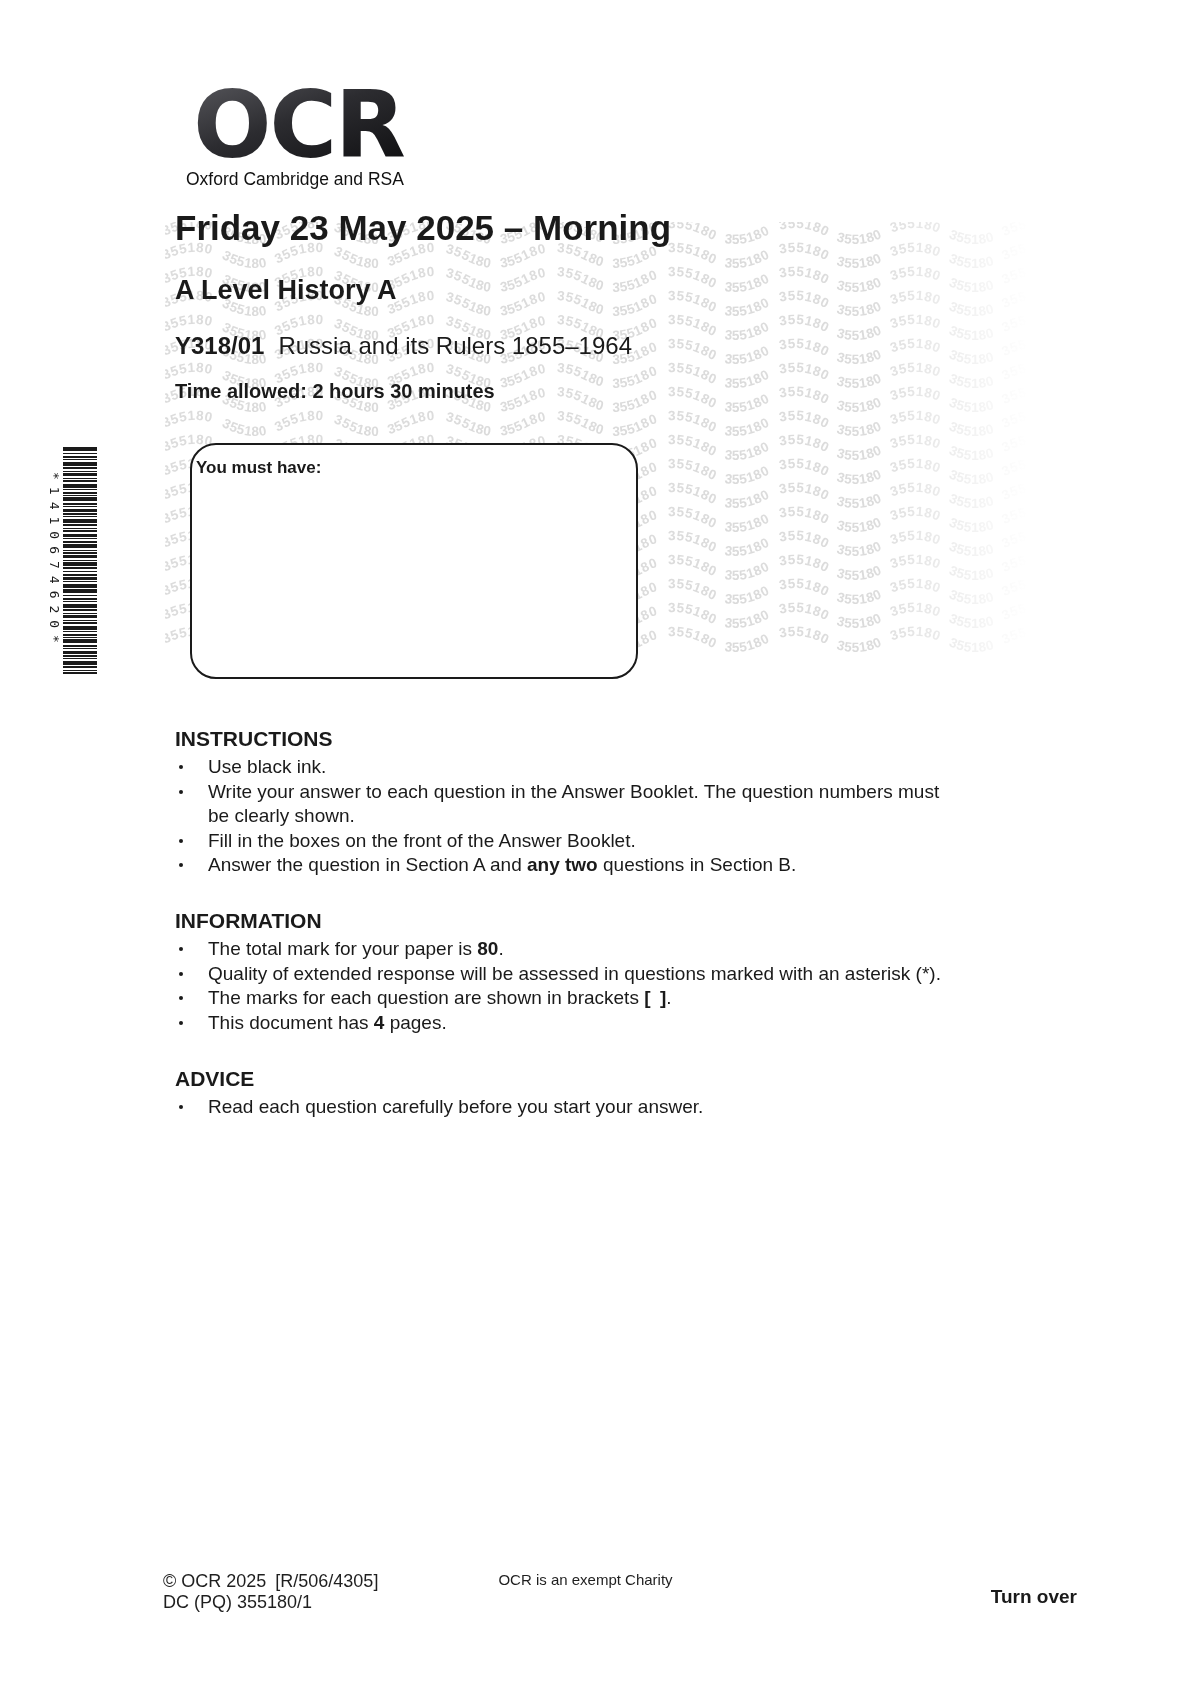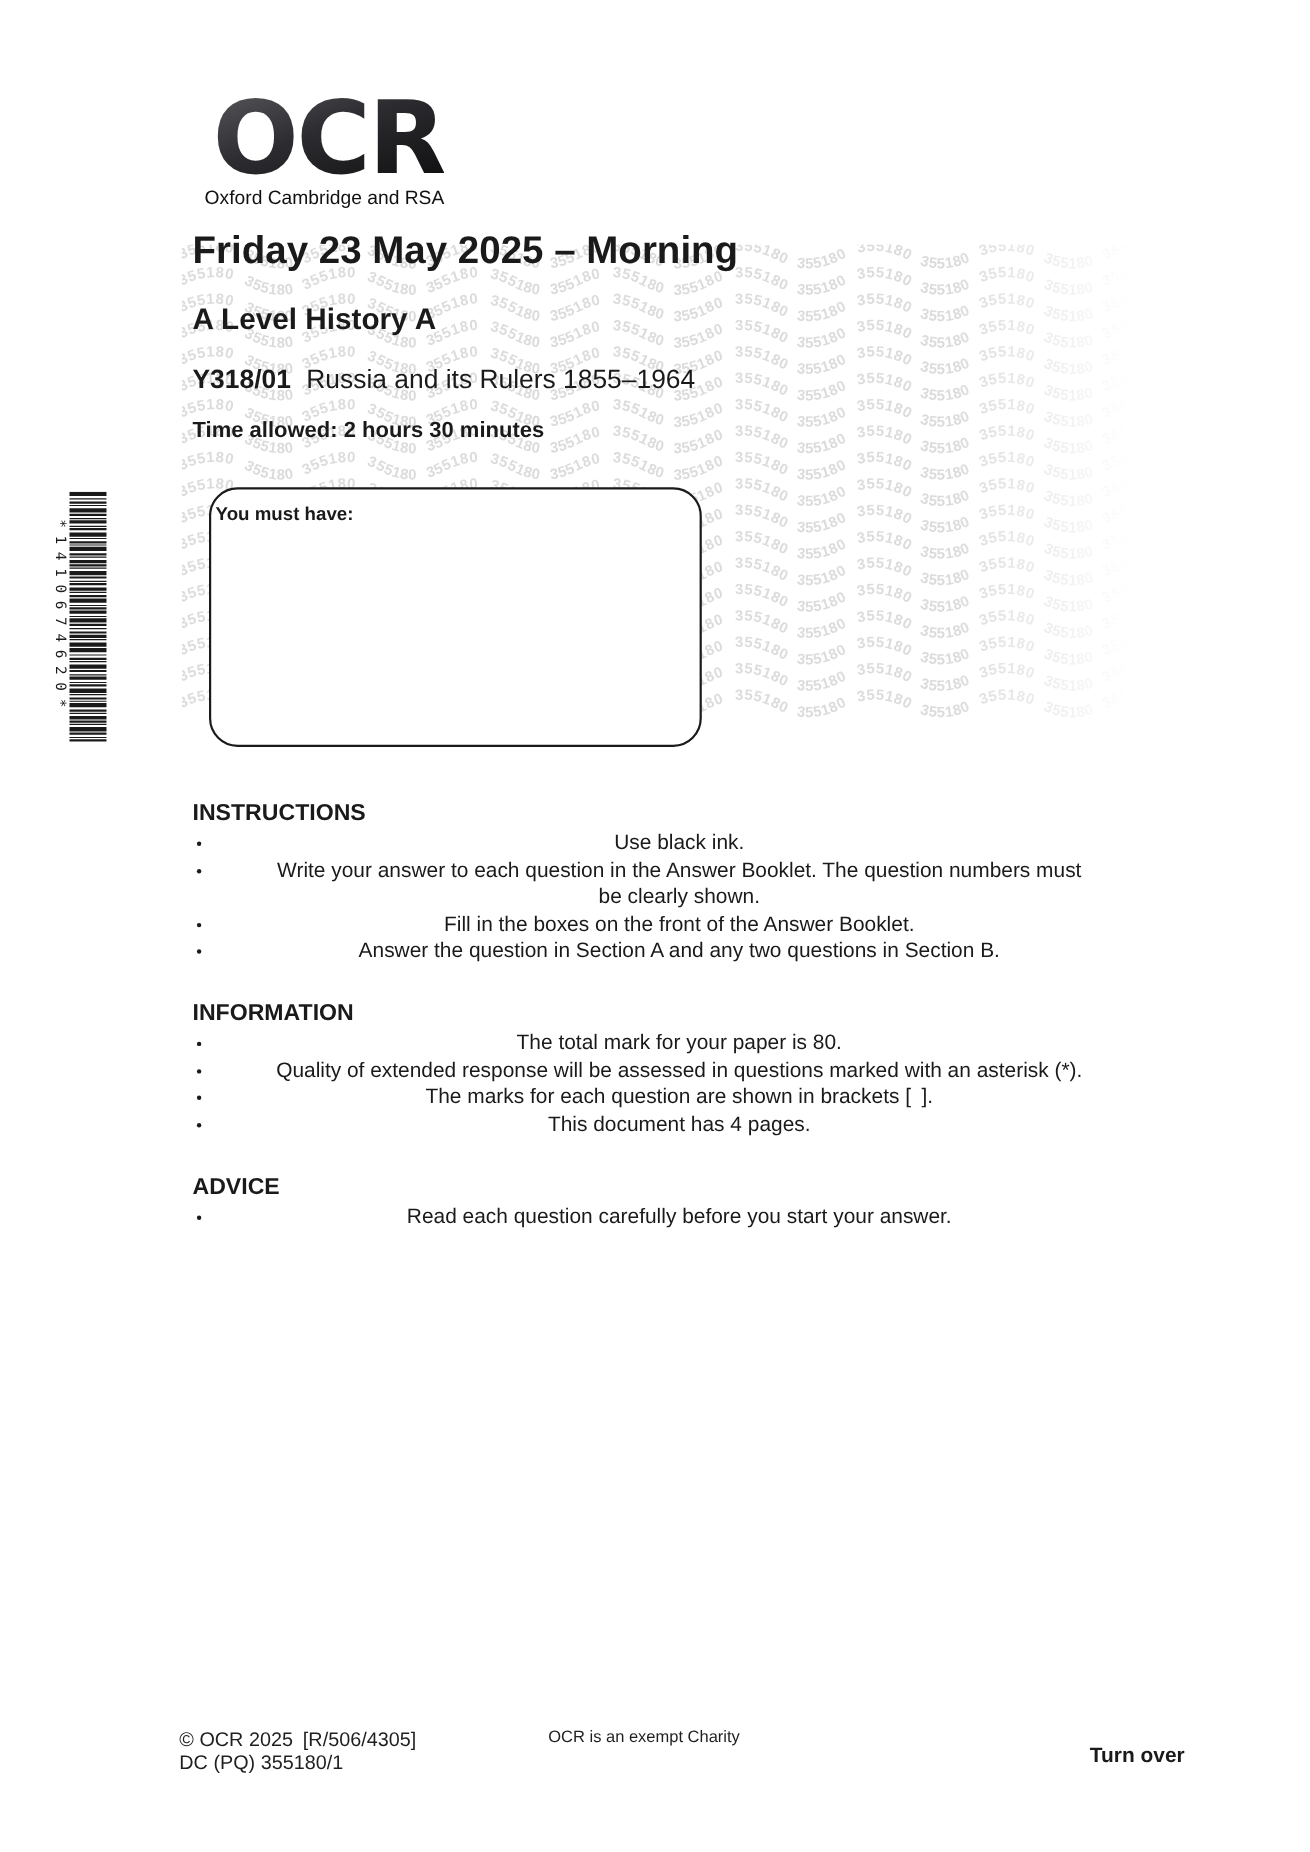--- a/index.html
+++ b/index.html
@@ -45,25 +45,25 @@
   .barcode svg{display:block;}
   .bc-text{display:block;margin-top:1px;text-align:center;font-family:"DejaVu Sans Mono",monospace;
     font-size:13px;letter-spacing:7px;color:#1a1a1a;white-space:nowrap;}
 
   
   .section{position:absolute;left:175px;width:852px;z-index:2;}
   .sec-instructions{top:726px;}
   .sec-information{top:908px;}
   .sec-advice{top:1066px;}
   .sec-h{font-size:21px;font-weight:bold;line-height:26px;margin:0 0 3px 0;}
-  .section ul{margin:0;padding:0;list-style:none;text-align:center;}
+  .section ul{margin:0;padding:0;list-style:none;}
   .section li{position:relative;padding-left:33px;font-size:19px;line-height:24.6px;}
   .section li::before{content:"";position:absolute;left:4px;top:10px;width:4px;height:4px;
     border-radius:50%;background:#1a1a1a;}
-  .section strong{font-weight:normal;}
+  .section strong{font-weight:bold;}
 
   
   .f-copy{position:absolute;left:163px;top:1571px;z-index:2;font-size:18px;line-height:20.5px;color:#1f1f1f;}
   .f-charity{position:absolute;left:0;top:1571px;width:1171px;text-align:center;z-index:2;
     font-size:15px;color:#1f1f1f;}
   .f-turn{position:absolute;right:114px;top:1586px;z-index:2;font-size:19px;font-weight:bold;}
 </style>
 </head>
 <body>
 

